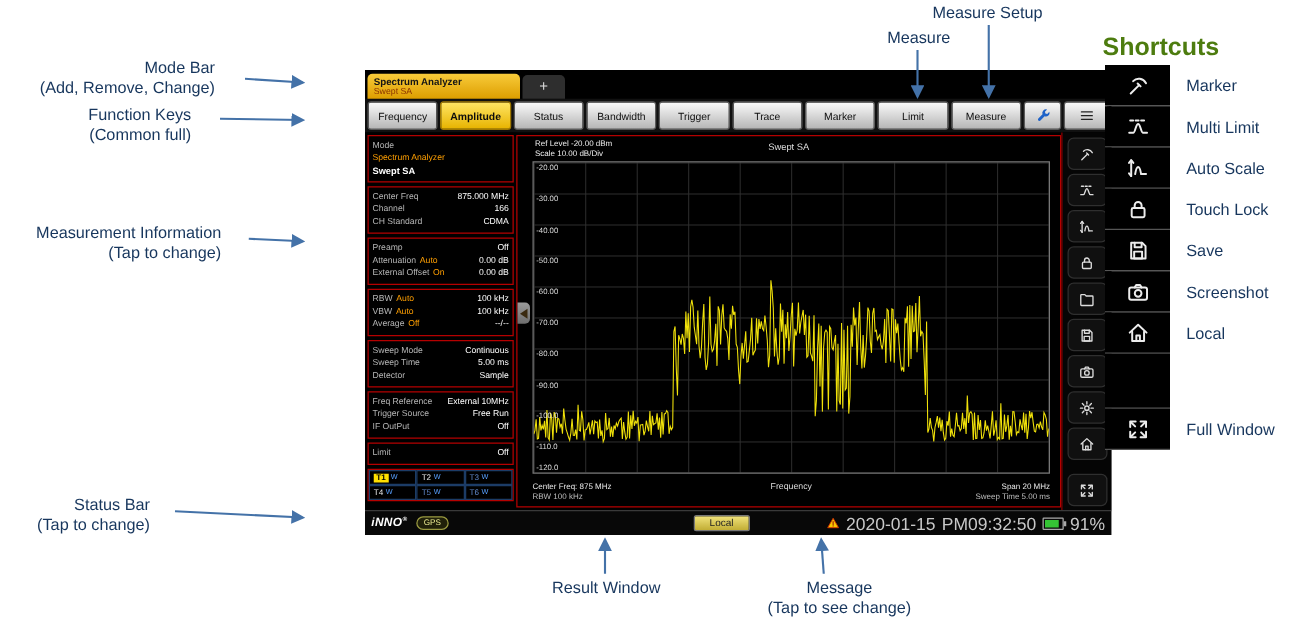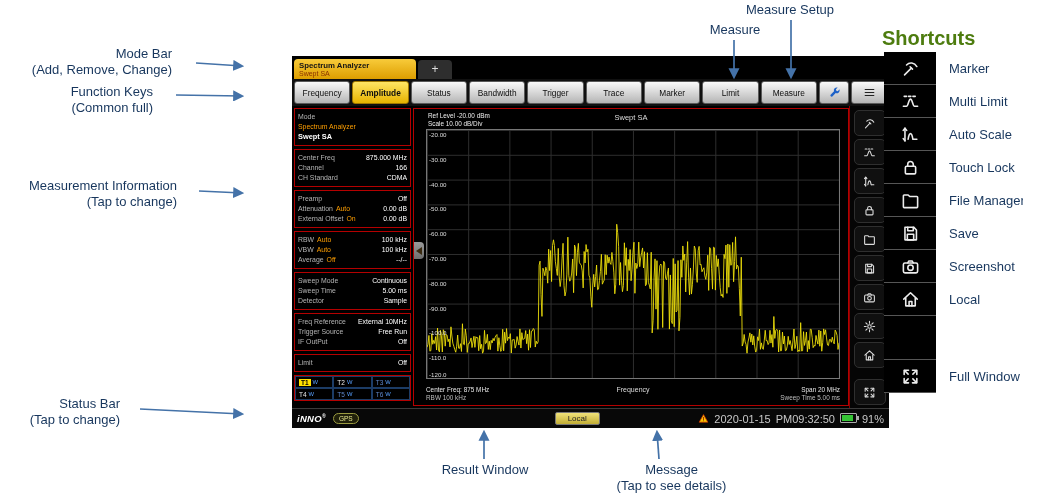--- a/index.html
+++ b/index.html
@@ -75,21 +75,21 @@
   .sbtn{width:30px;height:24px;flex:none;background:#101010;border:1px solid #2f2f2f;border-radius:5px;display:flex;align-items:center;justify-content:center;}
   .sbtn .icon{width:13px;height:13px;color:#dcdcdc;display:inline-flex;}
   .sspacer{flex:1;}
 
   
   .statusbar{position:absolute;left:0;right:0;bottom:0;height:20px;background:#080808;border-top:1px solid #3a3a3a;display:flex;align-items:center;padding:0 5px;gap:7px;box-sizing:border-box;}
   .brand{font-size:9.5px;font-style:italic;font-weight:bold;color:#fff;letter-spacing:.3px;}
   .brand sup{font-size:5px;}
   .gpspill{border:1px solid #9a9a40;color:#e8e890;font-size:6.5px;padding:0 5px;border-radius:7px;background:#20200a;line-height:9px;}
   .localbtn{position:absolute;left:44%;top:3px;padding:1px 12px;font-size:8px;background:linear-gradient(#f0e27a,#c2ae35);border:1px solid #777;border-radius:2px;color:#222;}
-  .sright{margin-left:auto;display:flex;gap:5px;font-size:11px;color:#c8c8c8;}
+  .sright{margin-left:auto;display:flex;align-items:center;gap:5px;font-size:14px;color:#c8c8c8;}
   .icon.warn{width:11px;height:11px;display:inline-flex;}
   .battery{width:15px;height:8px;border:1px solid #aaa;border-radius:1px;position:relative;display:inline-block;}
   .battery::before{content:"";position:absolute;top:1px;bottom:1px;left:1px;width:75%;background:#35c435;}
   .battery::after{content:"";position:absolute;right:-3px;top:2px;width:2px;height:4px;background:#aaa;}
 
   
   .legend{position:absolute;left:884px;top:52px;z-index:2;}
   .orow{display:flex;align-items:center;height:33px;}
   .orow.spacer{height:44px;}
   .scell{width:52px;align-self:stretch;background:#000;border-bottom:1px solid #565656;display:flex;align-items:center;justify-content:center;flex:none;}
@@ -121,21 +121,21 @@
   </div>
   <div class="callout ta-r" style="right:903px;top:396px;width:135px;">
     <div>Status Bar</div>
       <div>(Tap to change)</div>
   </div>
   <div class="callout ta-c" style="left:355px;top:462px;width:260px;">
     <div>Result Window</div>
   </div>
   <div class="callout ta-c" style="left:594px;top:462px;width:155px;">
     <div>Message</div>
-      <div>(Tap to see details)</div>
+      <div>(Tap to see change)</div>
   </div>
   <div class="sc-heading">Shortcuts</div>
 
   <svg class="arrows" width="1043" height="495" viewBox="0 0 1043 495">
     <defs>
       <marker id="arr" viewBox="0 0 10 10" refX="8" refY="5" markerWidth="6.5" markerHeight="6.5" orient="auto-start-reverse">
         <path d="M0 0L10 5L0 10z" fill="#4472a8"></path>
       </marker>
     </defs>
     <line x1="196" y1="63" x2="242" y2="66" marker-end="url(#arr)"></line>
@@ -505,30 +505,20 @@
               <path d="M8.5 10.5V8a3.5 3.5 0 0 1 7 0v2.5"></path>
             </svg>
           </span>
         </div>
         <span class="slabel">Touch Lock</span>
       </div>
       <div class="orow">
         <div class="scell">
           <span class="oicon">
             <svg viewBox="0 0 24 24" fill="none" stroke="currentColor" stroke-width="2" stroke-linecap="round" stroke-linejoin="round" style="width:100%;height:100%">
-              <path d="M3 20V6a1 1 0 0 1 1-1h5l2 2h9a1 1 0 0 1 1 1v12a1 1 0 0 1-1 1H4a1 1 0 0 1-1-1z"></path>
-            </svg>
-          </span>
-        </div>
-        <span class="slabel">File Manager</span>
-      </div>
-      <div class="orow">
-        <div class="scell">
-          <span class="oicon">
-            <svg viewBox="0 0 24 24" fill="none" stroke="currentColor" stroke-width="2" stroke-linecap="round" stroke-linejoin="round" style="width:100%;height:100%">
               <path d="M5 4h11l3.5 3.5V20H5z"></path>
               <path d="M8.5 4v4.5h7V4"></path>
               <rect x="8" y="13" width="8" height="7"></rect>
             </svg>
           </span>
         </div>
         <span class="slabel">Save</span>
       </div>
       <div class="orow">
         <div class="scell">

